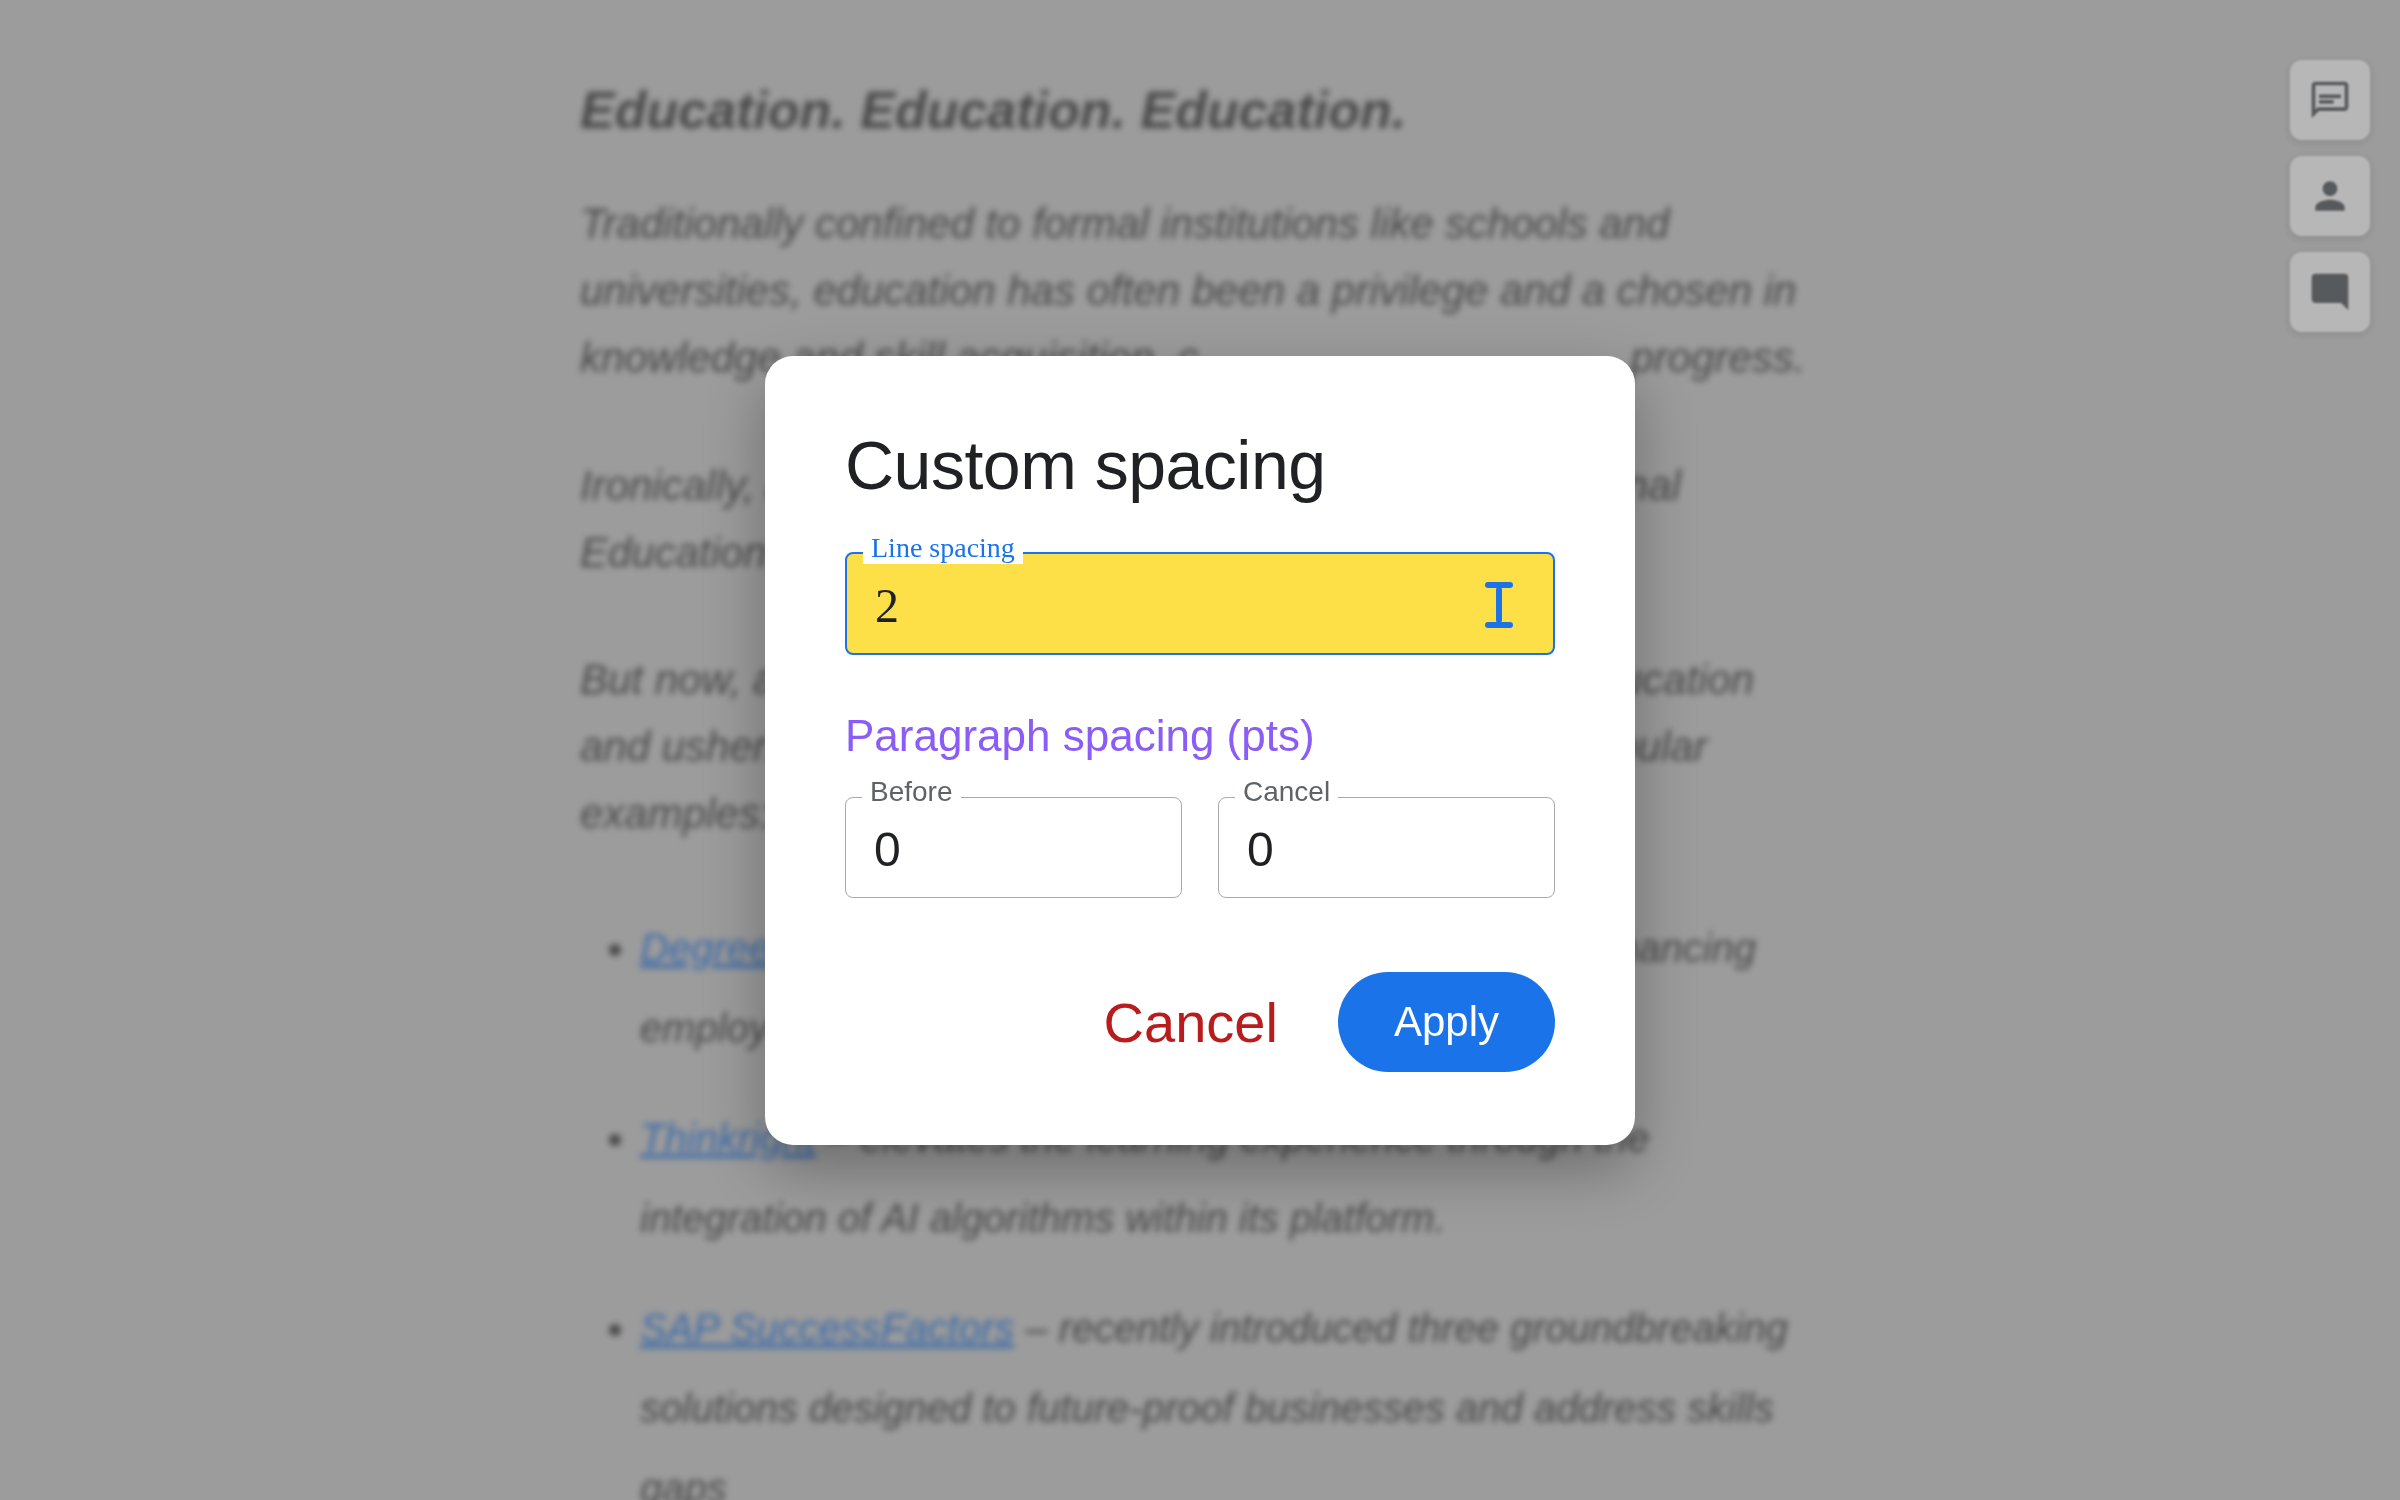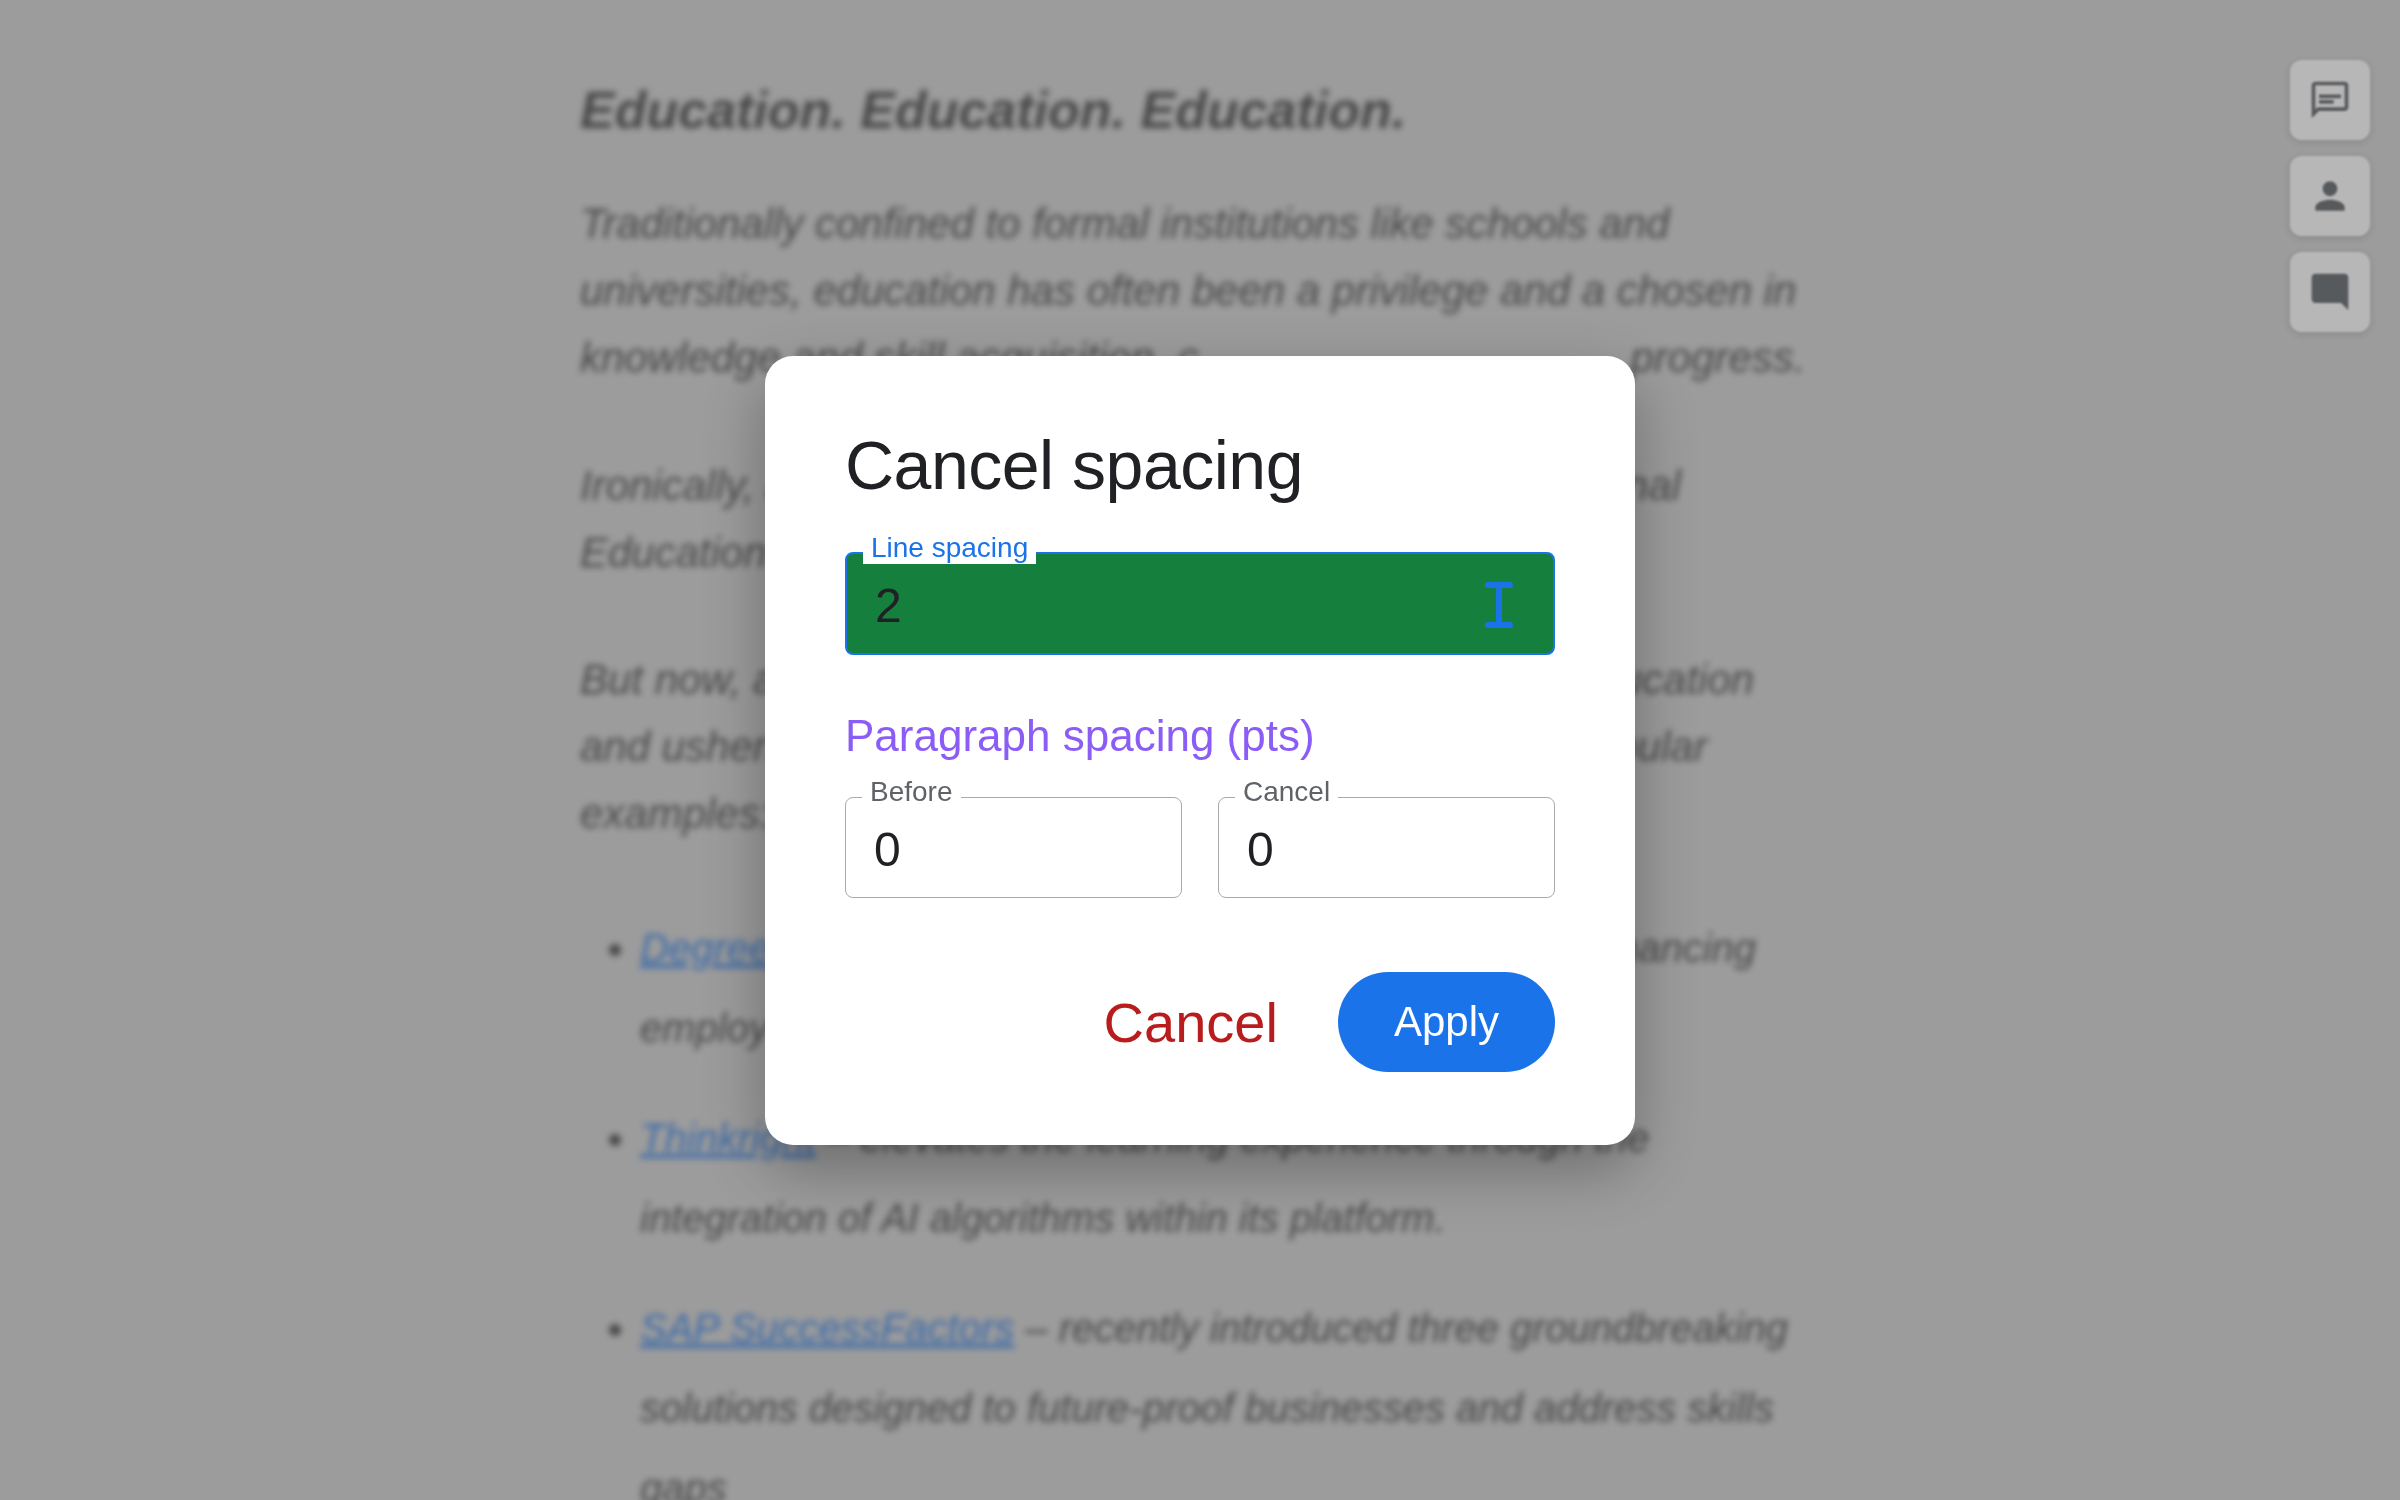--- a/index.html
+++ b/index.html
@@ -122,21 +122,22 @@
       letter-spacing: -0.5px;
     }
 
     
     .line-spacing-field {
       position: relative;
       margin-bottom: 56px;
       border: 2.5px solid #1a73e8;
       border-radius: 8px;
       padding: 24px 28px 20px 28px;
-      background: #15803d;
+      background: #fde047;
+      font-family: Liberation Serif, serif;
     }
 
     .line-spacing-label {
       position: absolute;
       top: -22px;
       left: 16px;
       font-size: 28px;
       color: #1a73e8;
       background: white;
       padding: 0 8px;
@@ -276,21 +277,21 @@
     <svg viewBox="0 0 24 24">
         <path d="M21.99 4c0-1.1-.89-2-1.99-2H4c-1.1 0-2 .9-2 2v12c0 1.1.9 2 2 2h14l4 4-.01-18z"></path>
       </svg>
   </div>
 </div>
 
 <div class="overlay">
 
   <div class="dialog">
 
-    <div class="dialog-title">Cancel spacing</div>
+    <div class="dialog-title">Custom spacing</div>
 
     <div class="line-spacing-field">
       <span class="line-spacing-label">Line spacing</span>
       <div class="line-spacing-input-row">
         <span class="line-spacing-value">2</span>
 
         <div class="i-beam">
           <svg class="i-beam-svg" viewBox="0 0 48 54" fill="none" xmlns="http://www.w3.org/2000/svg">
 
             <rect x="10" y="4" width="28" height="6" rx="3" fill="#1a73e8"></rect>

